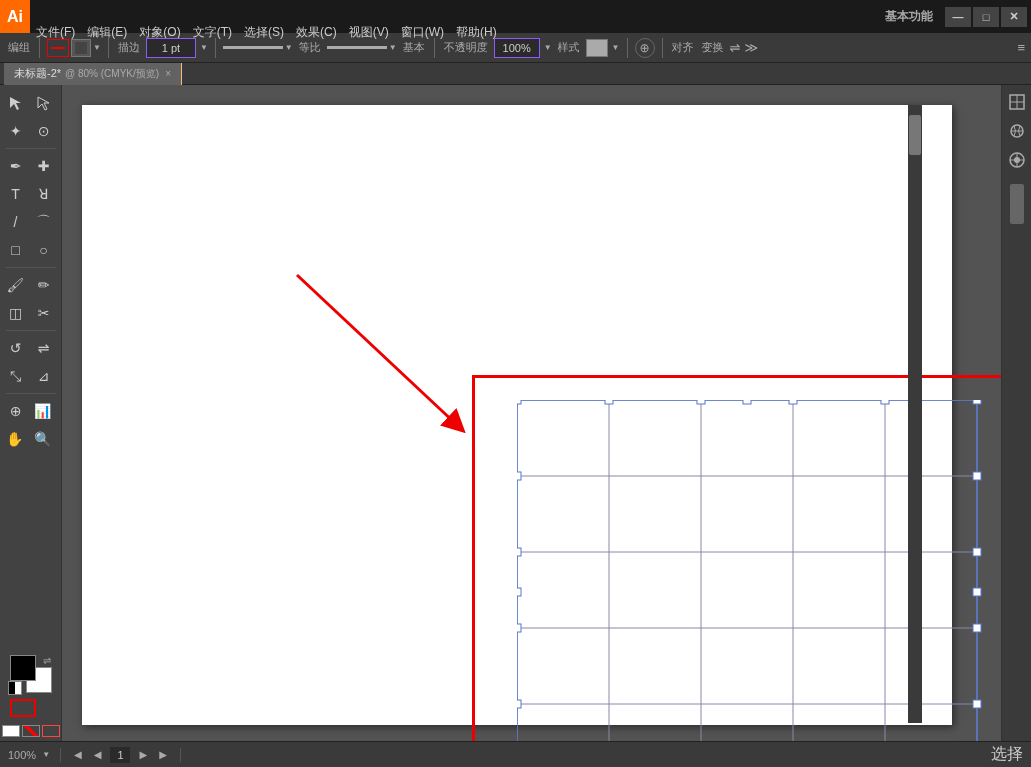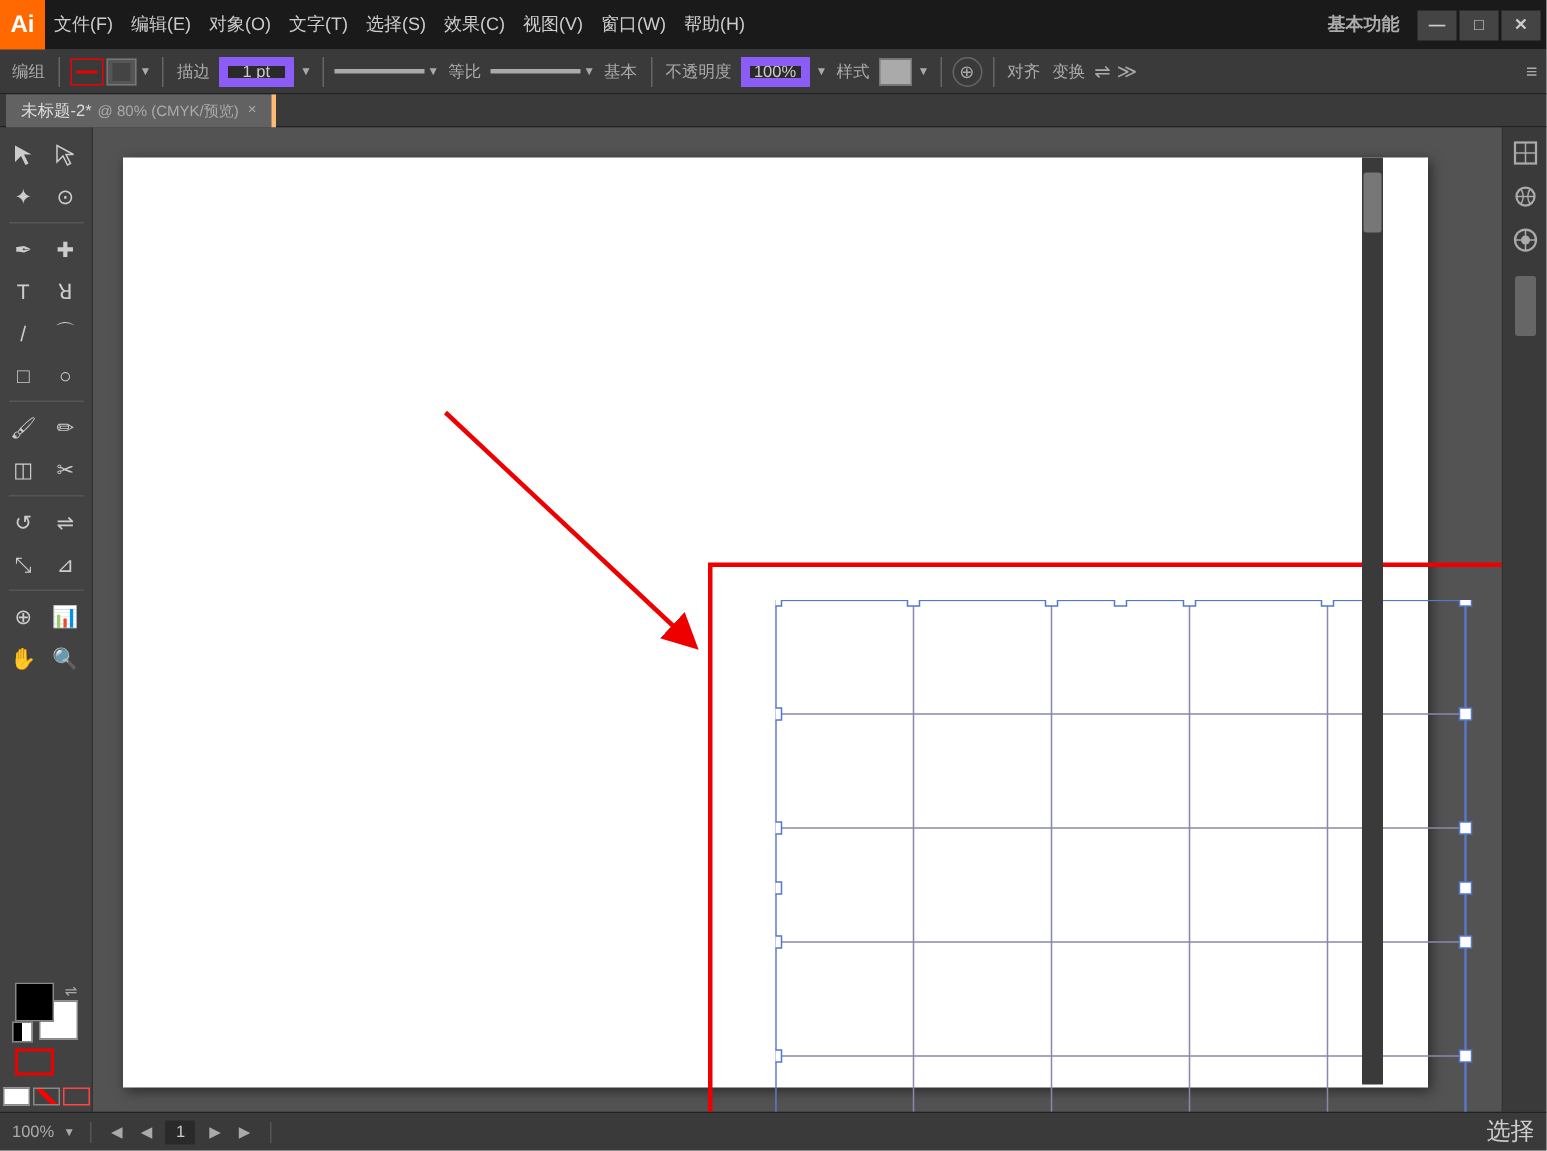--- a/index.html
+++ b/index.html
@@ -11,53 +11,53 @@
       display: flex; align-items: center; justify-content: space-between;
     }
     #title-bar-left { display: flex; align-items: center; }
     #ai-logo {
       width: 30px; height: 33px; background: #FF6900;
       display: flex; align-items: center; justify-content: center;
       font-weight: bold; font-size: 16px; color: white; flex-shrink: 0;
     }
     #menu-bar { display: flex; align-items: center; height: 33px; }
     .menu-item {
-      padding: 0 6px; height: 33px; line-height: 33px;
+      padding: 16px 6px; height: 33px; line-height: 33px;
       color: #ccc; font-size: 12px; cursor: pointer;
     }
     #title-bar-right { display: flex; align-items: center; padding-right: 4px; font-weight: bold; }
     .win-btn {
       width: 26px; height: 20px; display: flex; align-items: center; justify-content: center;
       font-size: 11px; color: #ccc; cursor: pointer; background: #444; margin-left: 2px;
     }
     #workspace-label { color: #aaa; font-size: 12px; padding: 0 10px; }
 
     
     #options-bar {
       width: 100%; height: 30px; background: #3a3a3a;
       display: flex; align-items: center; padding: 0 6px; gap: 4px;
       border-bottom: 1px solid #222;
     }
     .opt-input {
-      height: 20px; width: 40px; background: #2a2a2a; border: 6px solid #8b5cf6;
+      height: 20px; width: 40px; background: #2a2a2a; border: 1px solid #8b5cf6;
       color: #ccc; font-size: 11px; text-align: center;
     }
     .opt-label { color: #aaa; font-size: 11px; padding: 0 2px; }
     .opt-sep { width: 1px; height: 20px; background: #666; margin: 0 3px; }
     .opt-dropdown-arrow { font-size: 8px; color: #aaa; }
 
     
     #tab-bar {
       width: 100%; height: 22px; background: #3a3a3a;
       display: flex; align-items: center; padding-left: 4px;
       border-bottom: 1px solid #222;
     }
     .tab-item {
       height: 22px; padding: 0 10px; background: #525252;
-      border-right: 3px solid #fdba74; color: #ddd; font-size: 11px;
+      border-right: 1px solid #fdba74; color: #ddd; font-size: 11px;
       display: flex; align-items: center; cursor: pointer;
     }
     .tab-item.active { background: #626262; }
     .tab-close { margin-left: 6px; font-size: 10px; color: #aaa; cursor: pointer; }
 
     
     #main-area { display: flex; width: 100%; height: calc(767px - 33px - 30px - 22px - 26px); }
 
     
     #left-toolbar {

